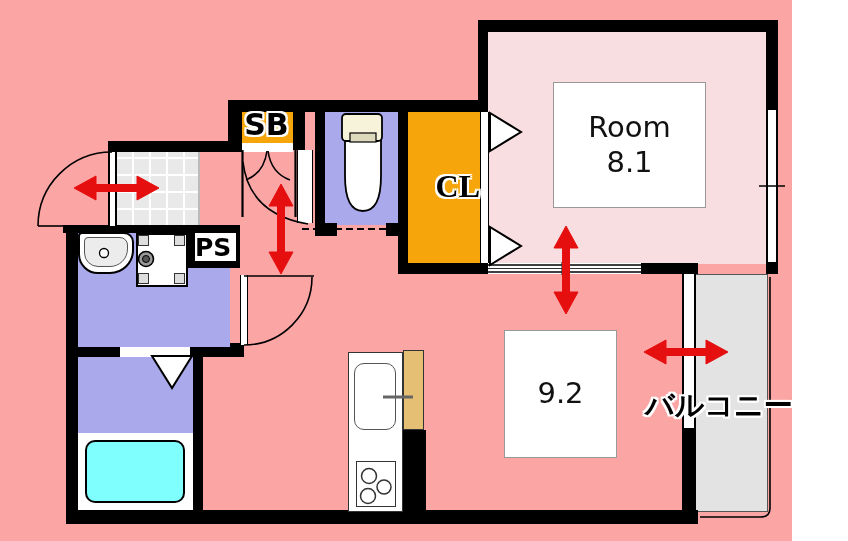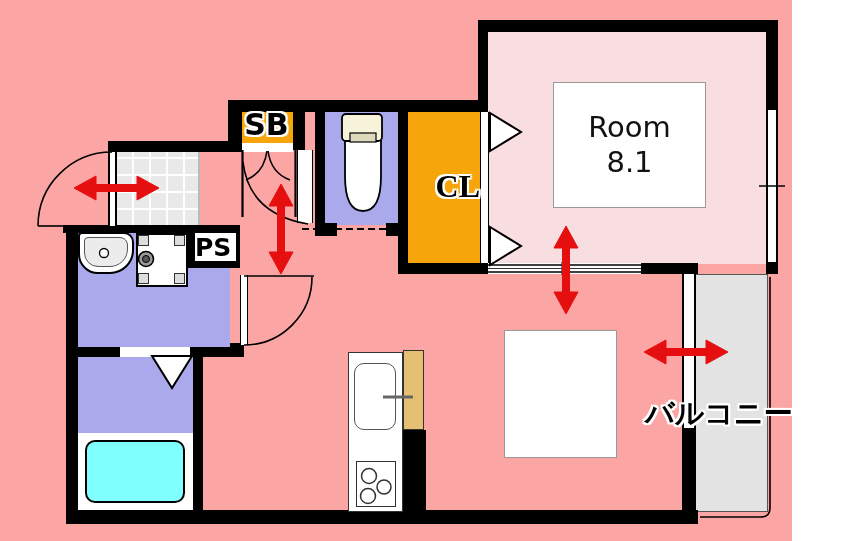--- a/index.html
+++ b/index.html
@@ -179,16 +179,17 @@
   <div class="abs outline-text" style="left:240px;top:106px;width:53px;height:37px;font-size:30px;display:flex;align-items:center;justify-content:center;">SB</div>
   <div class="abs outline-text" style="left:408px;top:168px;width:72px;font-size:32px;text-align:right;font-family:Liberation Serif, serif;">CL</div>
   <div class="abs ps-box" style="left:193px;top:231px;width:45px;height:32px;">
     <span>PS</span>
   </div>
   <div class="abs label-box" style="left:553px;top:82px;width:153px;height:126px;">
     <div class="big">Room</div>
     <div class="big">8.1</div>
   </div>
   <div class="abs label-box" style="left:504px;top:330px;width:113px;height:128px;">
+    <div class="big">9.2</div>
   </div>
-  <div class="abs outline-text" style="left:645px;top:394px;font-size:29px;white-space:nowrap;">バルコニー</div>
+  <div class="abs outline-text" style="left:645px;top:386px;font-size:29px;white-space:nowrap;">バルコニー</div>
 
 </div>
 
 </body></html>

